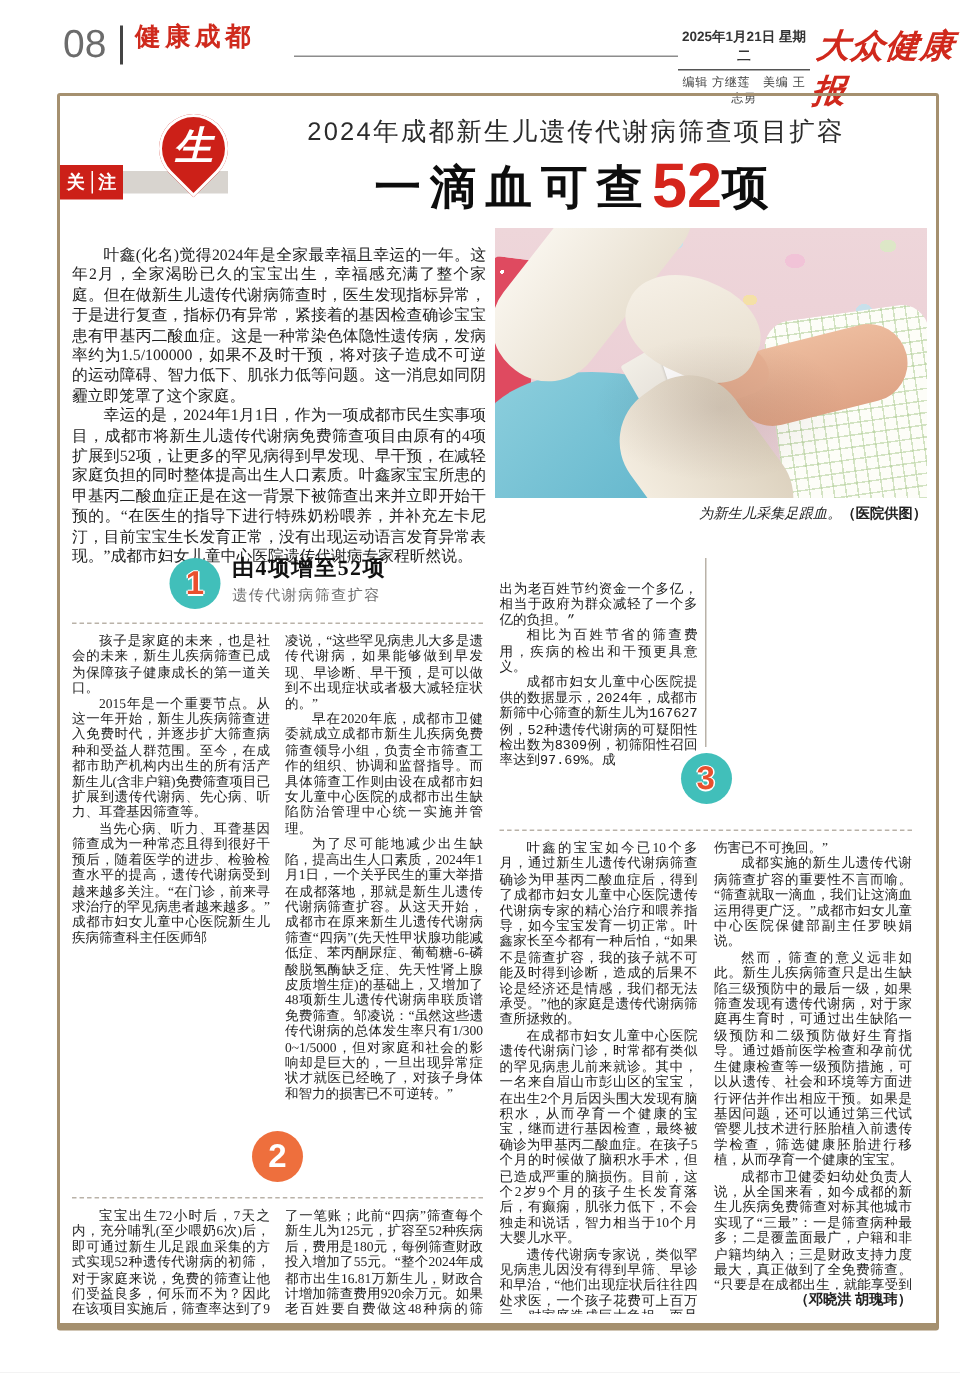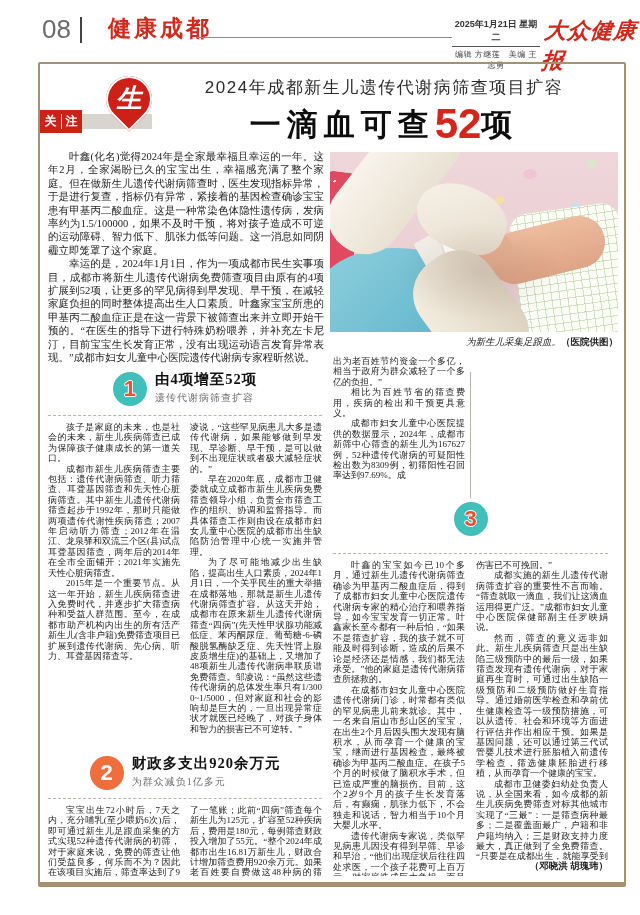--- a/index.html
+++ b/index.html
@@ -1,22 +1,22 @@
 <!DOCTYPE html>
 <html lang="zh"><head>
 <meta charset="utf-8">
 <style>
   html,body{margin:0;padding:0;background:#e9e9e9;}
   .page{position:relative;width:640px;height:915px;background:#fff;overflow:hidden;
         font-family:"Liberation Serif",serif;color:#222;}
   
   .hdr-pagenum{position:absolute;left:42px;top:14px;font:26px "Liberation Sans",sans-serif;color:#6b6b6b;}
   .hdr-bar{position:absolute;left:80px;top:17px;width:2px;height:26px;background:#444;}
-  .hdr-section{position:absolute;left:90px;top:13px;font-weight:bold;font-size:23px;color:#cf2a1d;
-               letter-spacing:3px;font-family:"Liberation Sans",sans-serif;margin-left:18px;}
+  .hdr-section{position:absolute;left:90px;top:13px;font-weight:bold;font-size:17px;color:#cf2a1d;
+               letter-spacing:3px;font-family:"Liberation Sans",sans-serif;}
   .hdr-rule{position:absolute;left:196px;top:37px;width:256px;height:1px;background:#8c8c8c;}
   .hdr-datebox{position:absolute;left:452px;top:18px;width:88px;text-align:center;
                font-family:"Liberation Sans",sans-serif;}
   .hdr-date{font-size:9px;font-weight:bold;color:#333;border-bottom:1px solid #555;padding-bottom:2px;}
   .hdr-editors{font-size:8px;color:#444;padding-top:2px;letter-spacing:.5px;}
   .hdr-masthead{position:absolute;left:543px;top:16px;font:italic bold 22px "DejaVu Serif",serif;
                 color:#d0281c;letter-spacing:1px;transform:skewX(-6deg);}
   
   .frame{position:absolute;left:38px;top:62px;width:584px;height:818px;
          border:2px solid #a5906f;border-bottom-width:5px;border-radius:2px;}
@@ -30,21 +30,21 @@
            border-radius:50% 50% 50% 0;transform:rotate(-45deg);box-shadow:0 0 0 2px #fff inset;}
   .droplet span{display:block;width:46px;height:46px;transform:rotate(45deg);color:#fff;text-align:center;
                 font:italic bold 26px "DejaVu Serif",serif;line-height:44px;}
   .headline-sub{position:absolute;left:118px;top:12px;width:452px;text-align:center;
                 font-family:"Liberation Sans",sans-serif;font-size:17px;color:#2b2b2b;letter-spacing:1.5px;}
   .headline-main{position:absolute;left:118px;top:36px;width:452px;text-align:center;
                  font-weight:bold;font-size:31px;color:#0d0d0d;letter-spacing:6px;line-height:46px;}
   .headline-main .num{font:bold 42px "Liberation Sans",sans-serif;color:#d5251c;letter-spacing:0;
                       vertical-align:-3px;}
   
-  .lead{position:absolute;left:8px;top:86px;width:276px;height:216px;overflow:hidden;
+  .lead{position:absolute;left:8px;top:100px;width:276px;height:216px;overflow:hidden;
         font-size:10.5px;line-height:13.4px;}
   .photo{position:absolute;left:290px;top:88px;width:288px;height:180px;overflow:hidden;
          background:linear-gradient(180deg,#eed6da 0%,#ecd0d6 55%,#e3cdd2 100%);}
   .photo .dots{position:absolute;inset:0;background:
       radial-gradient(10px 7px at 40px 18px,#f6e49b 60%,transparent 61%),
       radial-gradient(9px 7px at 120px 10px,#bfe4f0 60%,transparent 61%),
       radial-gradient(11px 8px at 200px 22px,#f2bfd7 60%,transparent 61%),
       radial-gradient(9px 7px at 262px 12px,#d9ecc3 60%,transparent 61%),
       radial-gradient(8px 6px at 170px 48px,#f6e49b 60%,transparent 61%),
       radial-gradient(9px 7px at 246px 55px,#bfe4f0 60%,transparent 61%),
@@ -163,30 +163,30 @@
     <div class="sec-head" style="left:8px;top:306px;width:274px;">
       <div class="sec-num teal">1</div>
       <div class="sec-titles">
         <div class="sec-t1">由4项增至52项</div>
         <div class="sec-t2">遗传代谢病筛查扩容</div>
       </div>
     </div>
     <div class="dashed" style="left:8px;top:351px;width:274px;"></div>
     <div class="col" style="left:8px;top:358px;height:328px;">
         <p class="para">孩子是家庭的未来，也是社会的未来，新生儿疾病筛查已成为保障孩子健康成长的第一道关口。</p>
-        <p class="para">成都市新生儿疾病筛查主要包括：遗传代谢病筛查、听力筛查、耳聋基因筛查和先天性心脏病筛查。其中新生儿遗传代谢病筛查起步于1992年，那时只能做两项遗传代谢性疾病筛查；2007年启动听力筛查；2012年在温江、龙泉驿和双流三个区(县)试点耳聋基因筛查，两年后的2014年在全市全面铺开；2021年实施先天性心脏病筛查。</p>
         <p class="para">2015年是一个重要节点。从这一年开始，新生儿疾病筛查进入免费时代，并逐步扩大筛查病种和受益人群范围。至今，在成都市助产机构内出生的所有活产新生儿(含非户籍)免费筛查项目已扩展到遗传代谢病、先心病、听力、耳聋基因筛查等。</p>
+        <p class="para">当先心病、听力、耳聋基因筛查成为一种常态且得到很好干预后，随着医学的进步、检验检查水平的提高，遗传代谢病受到越来越多关注。“在门诊，前来寻求治疗的罕见病患者越来越多。”成都市妇女儿童中心医院新生儿疾病筛查科主任医师邹</p>
       </div>
     <div class="col" style="left:150px;top:358px;height:328px;">
         <p class="para cont">凌说，“这些罕见病患儿大多是遗传代谢病，如果能够做到早发现、早诊断、早干预，是可以做到不出现症状或者极大减轻症状的。”</p>
         <p class="para">早在2020年底，成都市卫健委就成立成都市新生儿疾病免费筛查领导小组，负责全市筛查工作的组织、协调和监督指导。而具体筛查工作则由设在成都市妇女儿童中心医院的成都市出生缺陷防治管理中心统一实施并管理。</p>
         <p class="para">为了尽可能地减少出生缺陷，提高出生人口素质，2024年1月1日，一个关乎民生的重大举措在成都落地，那就是新生儿遗传代谢病筛查扩容。从这天开始，成都市在原来新生儿遗传代谢病筛查“四病”(先天性甲状腺功能减低症、苯丙酮尿症、葡萄糖-6-磷酸脱氢酶缺乏症、先天性肾上腺皮质增生症)的基础上，又增加了48项新生儿遗传代谢病串联质谱免费筛查。邹凌说：“虽然这些遗传代谢病的总体发生率只有1/3000~1/5000，但对家庭和社会的影响却是巨大的，一旦出现异常症状才就医已经晚了，对孩子身体和智力的损害已不可逆转。”</p>
       </div>
 
-    <div class="col" style="left:293px;top:292px;height:126px;">
+    <div class="col" style="left:293px;top:324px;height:126px;font-family:Liberation Mono, monospace;">
         <p class="para cont">出为老百姓节约资金一个多亿，相当于政府为群众减轻了一个多亿的负担。”</p>
         <p class="para">相比为百姓节省的筛查费用，疾病的检出和干预更具意义。</p>
         <p class="para">成都市妇女儿童中心医院提供的数据显示，2024年，成都市新筛中心筛查的新生儿为167627例，52种遗传代谢病的可疑阳性检出数为8309例，初筛阳性召回率达到97.69%。成</p>
       </div>
     <div class="col-rule" style="left:430px;top:308px;height:126px;"></div>
 
     <div class="sec-head" style="left:293px;top:438px;width:275px;">
       <div class="sec-num teal" style="color:#e94f2e;">3</div>
     </div>
     <div class="dashed" style="left:293px;top:489px;width:275px;"></div>
@@ -197,24 +197,20 @@
       </div>
     <div class="col" style="left:436px;top:496px;height:316px;">
         <p class="para cont">伤害已不可挽回。”</p>
         <p class="para">成都实施的新生儿遗传代谢病筛查扩容的重要性不言而喻。“筛查就取一滴血，我们让这滴血运用得更广泛。”成都市妇女儿童中心医院保健部副主任罗映娟说。</p>
         <p class="para">然而，筛查的意义远非如此。新生儿疾病筛查只是出生缺陷三级预防中的最后一级，如果筛查发现有遗传代谢病，对于家庭再生育时，可通过出生缺陷一级预防和二级预防做好生育指导。通过婚前医学检查和孕前优生健康检查等一级预防措施，可以从遗传、社会和环境等方面进行评估并作出相应干预。如果是基因问题，还可以通过第三代试管婴儿技术进行胚胎植入前遗传学检查，筛选健康胚胎进行移植，从而孕育一个健康的宝宝。</p>
         <p class="para">成都市卫健委妇幼处负责人说，从全国来看，如今成都的新生儿疾病免费筛查对标其他城市实现了“三最”：一是筛查病种最多；二是覆盖面最广，户籍和非户籍均纳入；三是财政支持力度最大，真正做到了全免费筛查。“只要是在成都出生，就能享受到免费筛查。”</p>
       </div>
 
     <div class="sec-head" style="left:8px;top:690px;width:274px;">
       <div class="sec-num orange">2</div>
-      <div class="sec-titles">
-        <div class="sec-t1">财政多支出920余万元</div>
-        <div class="sec-t2">为群众减负1亿多元</div>
-      </div>
     </div>
     <div class="dashed" style="left:8px;top:734px;width:274px;"></div>
     <div class="col" style="left:8px;top:741px;height:72px;">
         <p class="para">宝宝出生72小时后，7天之内，充分哺乳(至少喂奶6次)后，即可通过新生儿足跟血采集的方式实现52种遗传代谢病的初筛，对于家庭来说，免费的筛查让他们受益良多，何乐而不为？因此在该项目实施后，筛查率达到了99.71%。</p>
       </div>
     <div class="col" style="left:150px;top:741px;height:72px;">
         <p class="para cont">了一笔账；此前“四病”筛查每个新生儿为125元，扩容至52种疾病后，费用是180元，每例筛查财政投入增加了55元。“整个2024年成都市出生16.81万新生儿，财政合计增加筛查费用920余万元。如果老百姓要自费做这48种病的筛查，那么费用为650元，按此计算，这笔财政支</p>
       </div>
 
     <div class="byline">（邓晓洪 胡瑰玮）</div>

